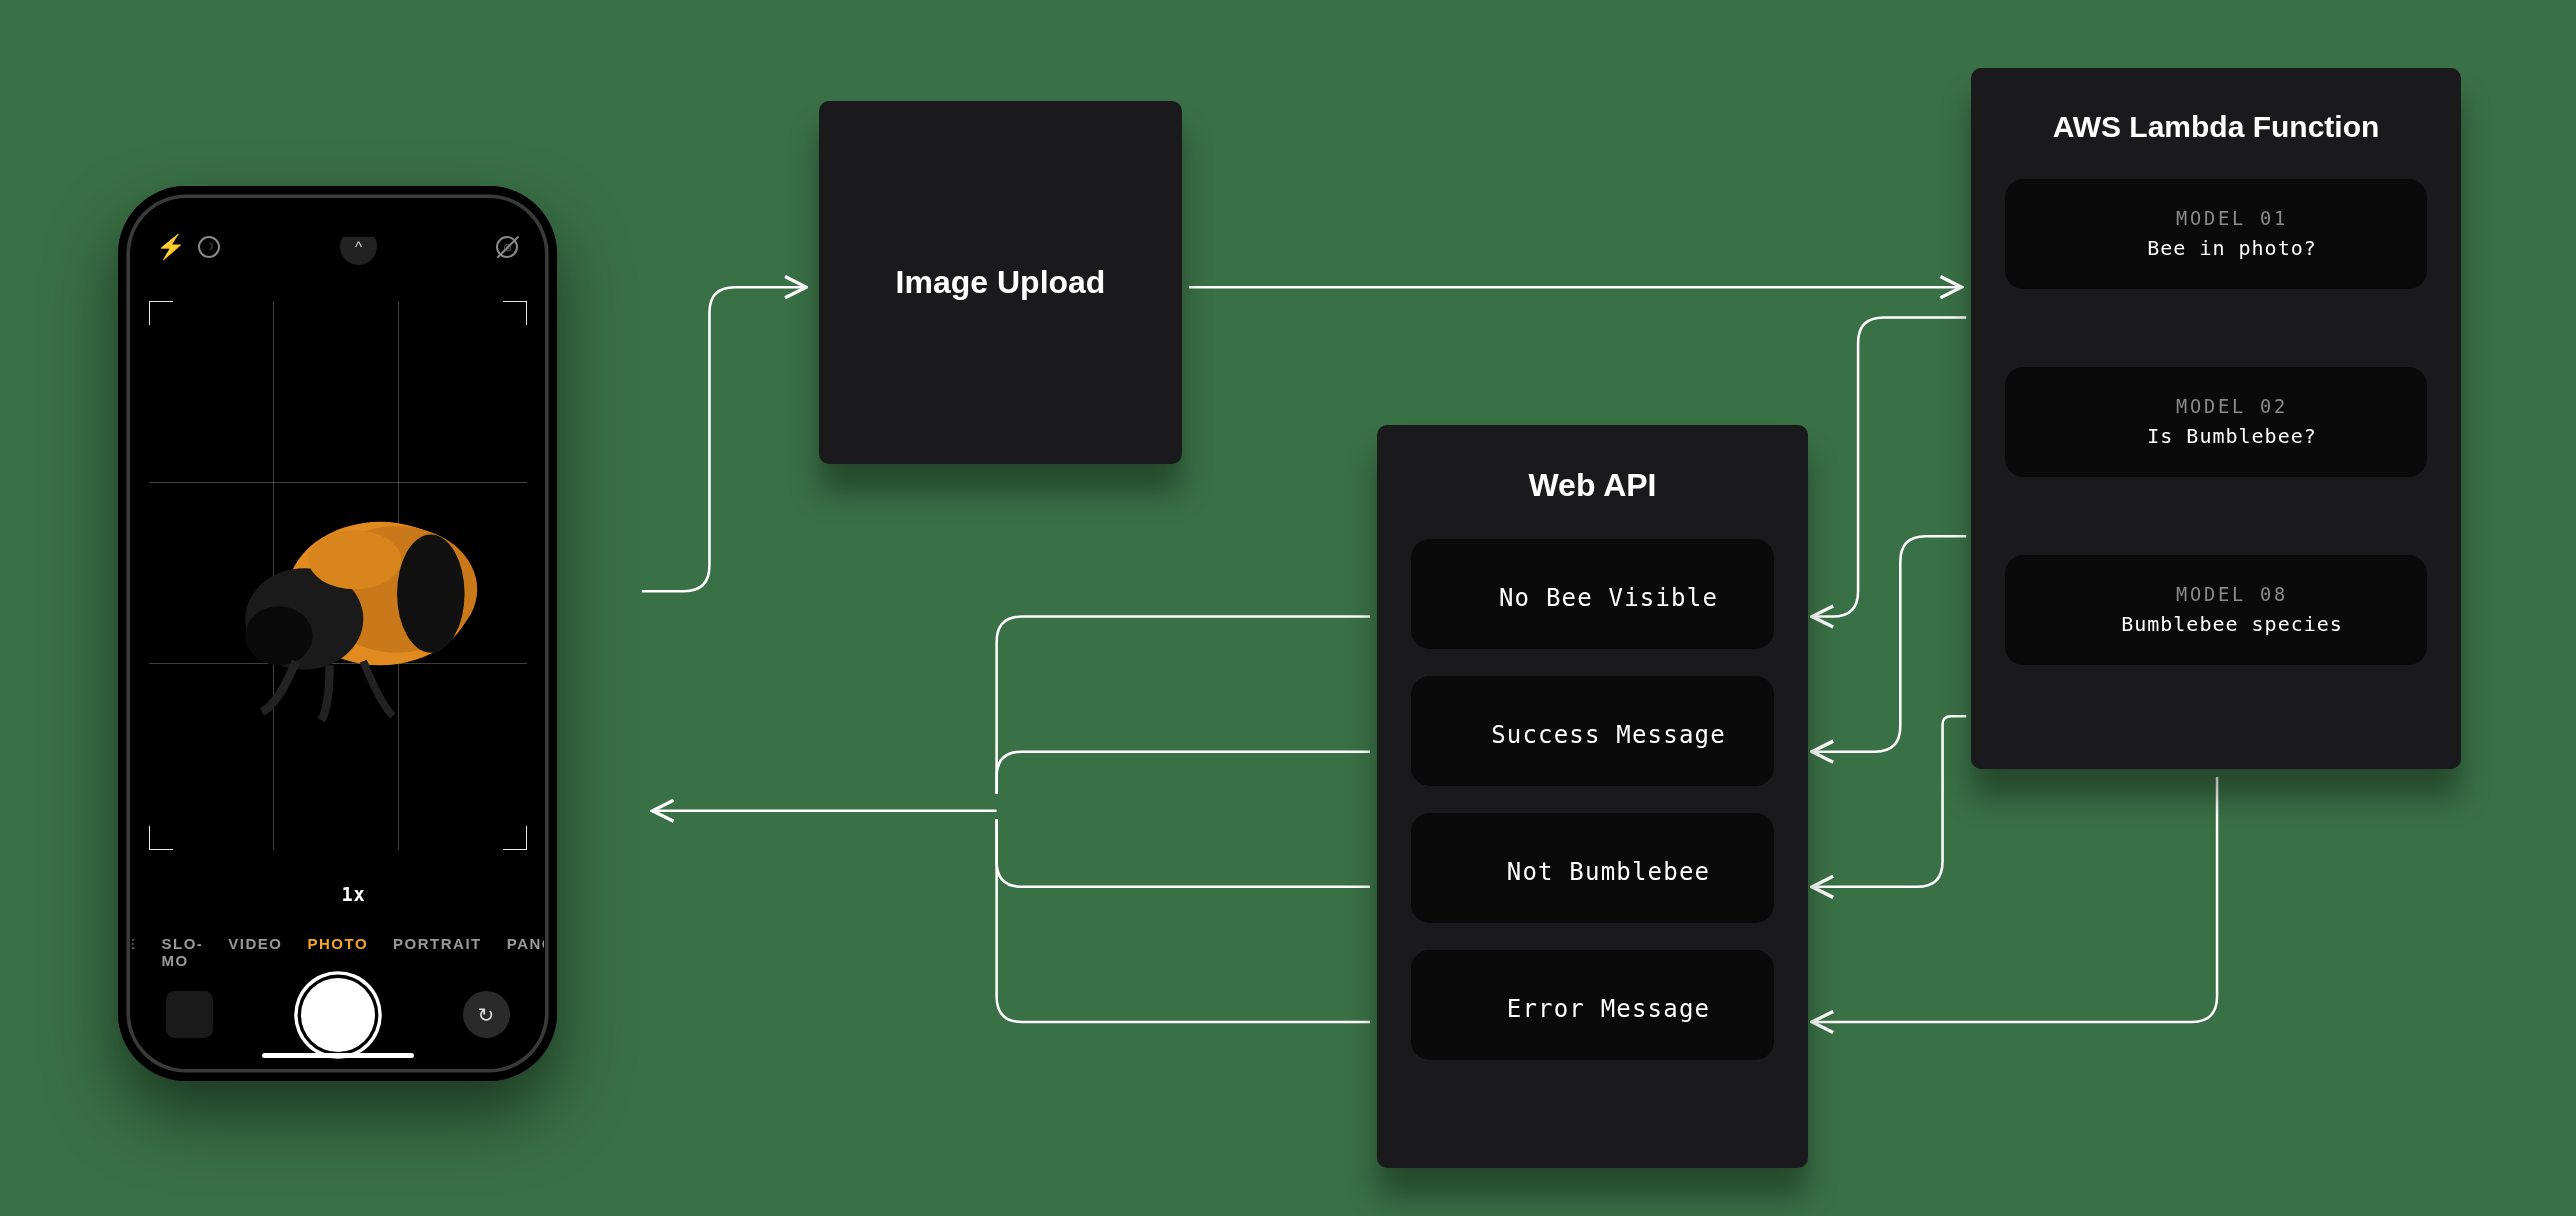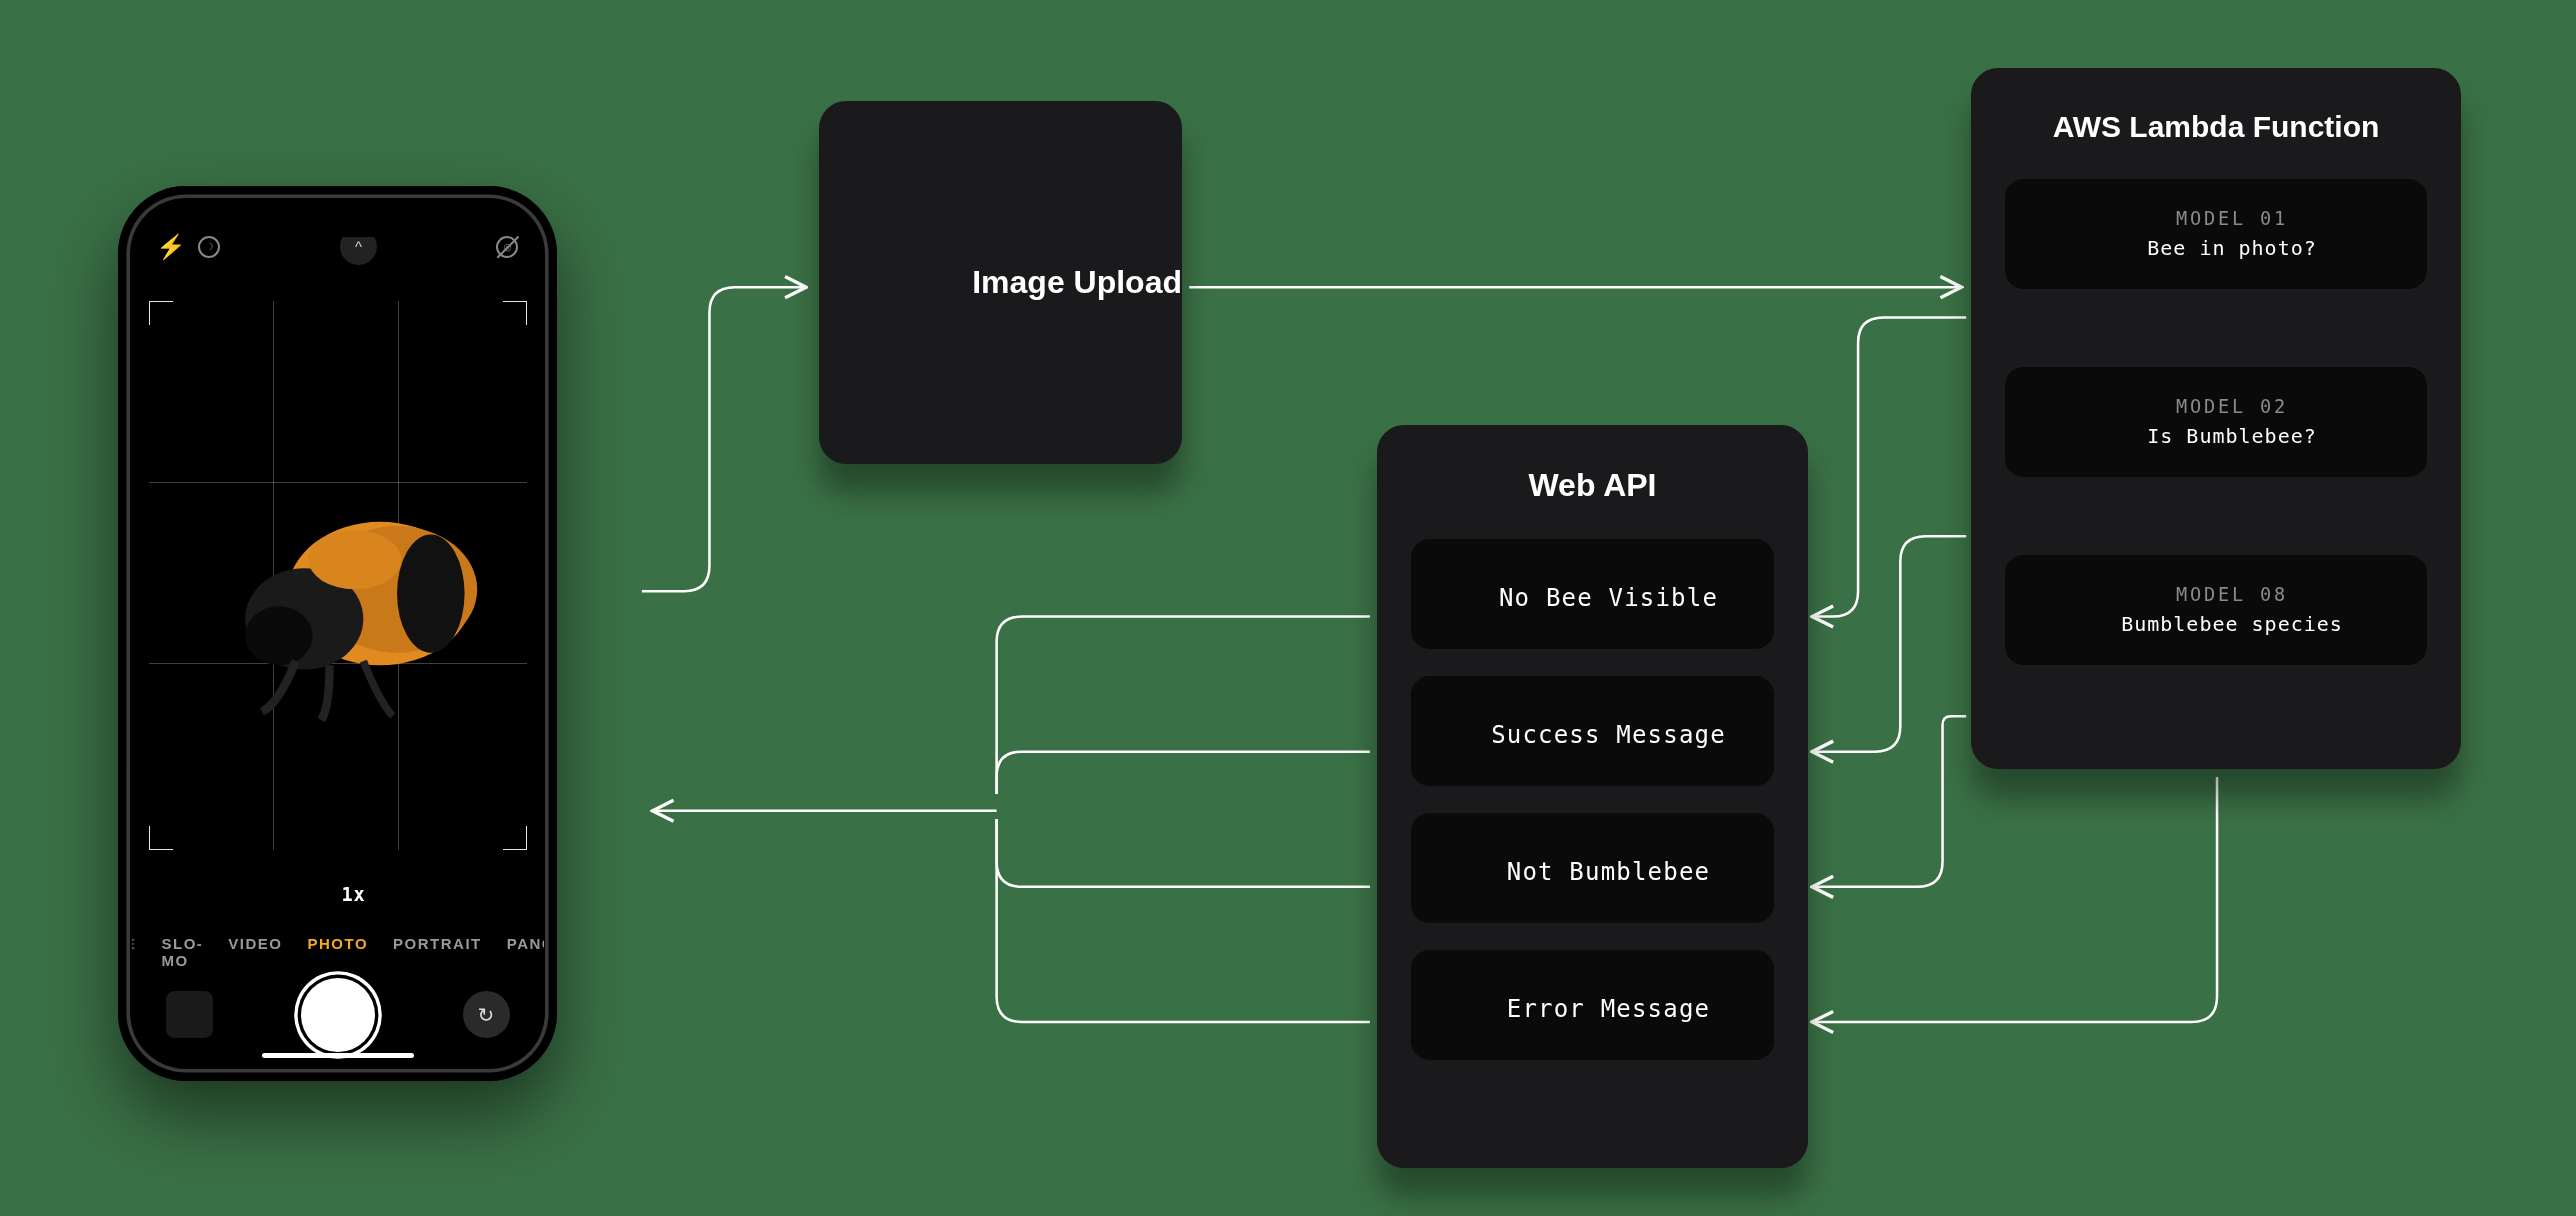--- a/index.html
+++ b/index.html
@@ -34,22 +34,22 @@
   .modes{position:absolute;top:735px;left:0;right:0;display:flex;justify-content:center;gap:25px;font-size:15px;font-weight:600;letter-spacing:.1em;}
   .mode{color:#999;}
   .mode.active{color:var(--accent);}
   .shutter-row{position:absolute;top:773px;left:0;right:0;height:84px;display:flex;align-items:center;justify-content:center;}
   .thumb{position:absolute;left:34px;width:47px;height:47px;border-radius:8.4px;background:#1a1a1a;}
   .shutter{width:74px;height:74px;border-radius:50%;background:#fff;box-shadow:0 0 0 3.4px #000,0 0 0 6.8px #fff;}
   .switch{position:absolute;right:34px;width:47px;height:47px;border-radius:50%;background:#2a2a2a;display:flex;align-items:center;justify-content:center;color:#ddd;font-size:20px;}
   .home-ind{position:absolute;bottom:10px;left:50%;transform:translateX(-50%);width:152px;height:5px;background:#fff;border-radius:3.4px;}
 
   
-  .box{position:absolute;background:var(--panel);border-radius:27px;box-shadow:0 29px 29px rgba(0,0,0,.35);}
-  .upload{left:819px;top:101px;width:363px;height:363px;display:flex;align-items:center;justify-content:flex-end;font-size:32px;font-weight:600;}
+  .box{position:absolute;background:var(--panel);border-radius:10px;box-shadow:0 29px 29px rgba(0,0,0,.35);}
+  .upload{left:819px;top:101px;width:363px;height:363px;display:flex;align-items:center;justify-content:center;font-size:32px;font-weight:600;}
   .webapi{left:1377px;top:425px;width:431px;height:743px;padding:42px 34px 34px;}
   .lambda{left:1971px;top:68px;width:490px;height:701px;padding:42px 34px 34px;}
   .panel-title{font-size:32px;font-weight:600;text-align:center;margin-bottom:35px;}
   .panel-title.sm{font-size:30px;}
   .pill{background:var(--panel2);border-radius:18.6px;height:110px;margin-bottom:27px;display:flex;flex-direction:column;align-items:center;justify-content:center;gap:6.8px;}
   .pill .sub{color:var(--muted);font-size:18.6px;letter-spacing:.15em;}
   .pill .main{font-size:20px;}
   .pill.single .main{font-size:24px;margin-top:8px;}
 
   svg.connectors{position:absolute;inset:0;pointer-events:none;}

